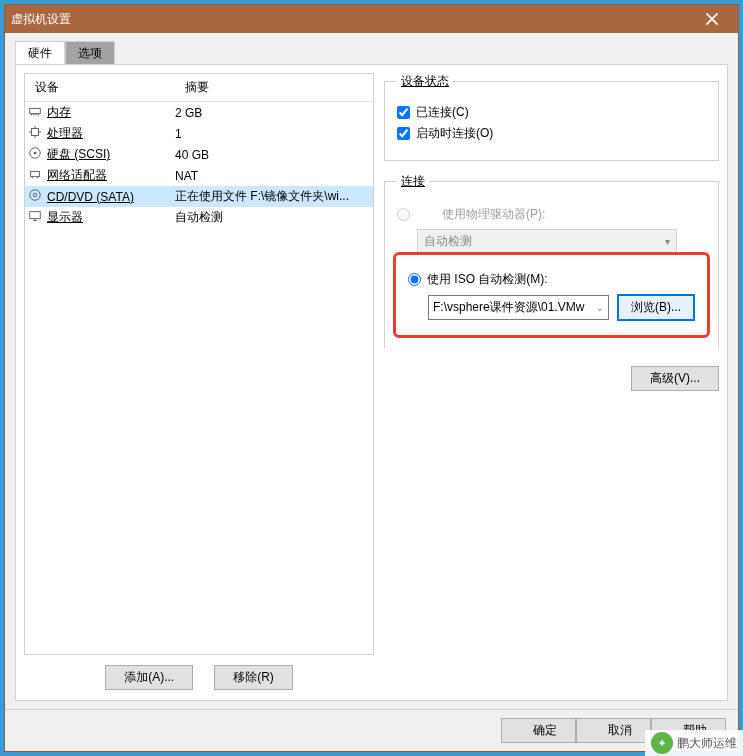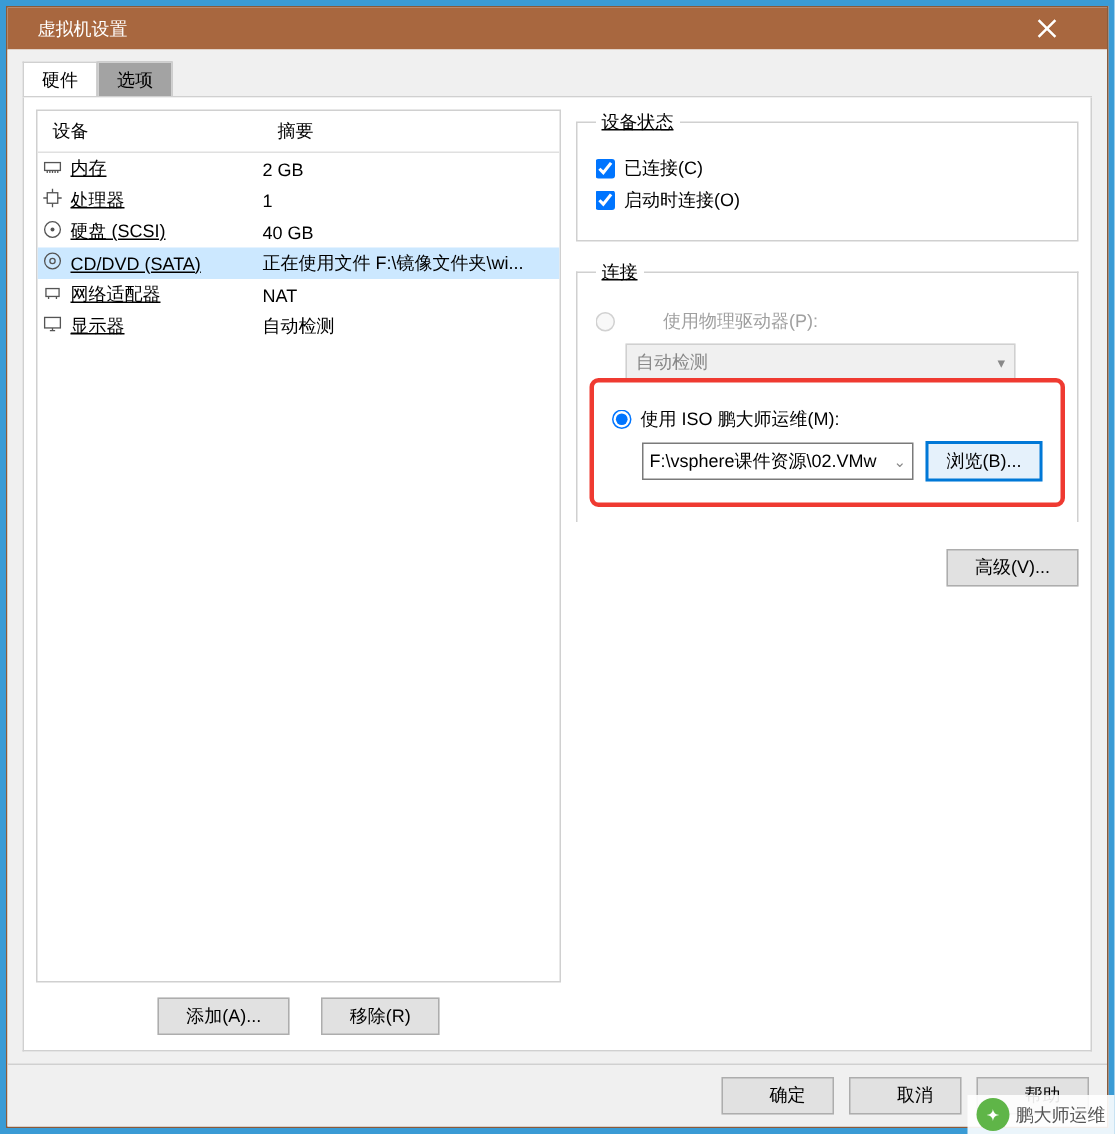--- a/index.html
+++ b/index.html
@@ -1,18 +1,18 @@
 <!DOCTYPE html>
 <html><head>
 <meta charset="utf-8">
 <style>
 * { box-sizing: border-box; margin: 0; padding: 0; font-family: "Microsoft YaHei", "Segoe UI", Tahoma, sans-serif; font-size: 12px; }
 body { background: #3a9bd5; width: 743px; height: 756px; overflow: hidden; position: relative; }
 .dialog { position: absolute; left: 4px; top: 4px; width: 735px; height: 748px; background: #fff; border: 1px solid #8a5a3a; display: flex; flex-direction: column; }
-.titlebar { height: 28px; background: #a8673f; color: #fff; display: flex; align-items: center; padding: 0 20px; }
+.titlebar { height: 28px; background: #a8673f; color: #fff; display: flex; align-items: center; padding: 0 6px; }
 .titlebar .title { flex: 1; }
 .close-btn { width: 40px; height: 28px; display: flex; align-items: center; justify-content: center; color: #fff; cursor: pointer; }
 .content { flex: 1; background: #f0f0f0; padding: 8px 10px; display: flex; flex-direction: column; }
 .tabs { display: flex; border-bottom: 1px solid #d0d0d0; height: 24px; }
 .tab { padding: 3px 12px; background: #fff; border: 1px solid #d0d0d0; border-bottom: none; margin-right: 0; cursor: pointer; }
 .tab.inactive { background: #a3a3a3; }
 .body { flex: 1; background: #fff; border: 1px solid #d0d0d0; border-top: none; padding: 8px; display: flex; gap: 10px; }
 .left-panel { width: 350px; display: flex; flex-direction: column; }
 .device-list { flex: 1; border: 1px solid #d0d0d0; overflow: hidden; }
 .list-header { display: flex; border-bottom: 1px solid #e0e0e0; }
@@ -33,21 +33,21 @@
 .checkbox-row input { width: 13px; height: 13px; }
 .radio-row { display: flex; align-items: center; gap: 6px; margin: 6px 0; }
 .radio-row input { width: 13px; height: 13px; }
 .disabled { color: #a0a0a0; gap: 32px; }
 .dropdown-dis { margin-left: 20px; width: 260px; background: #f0f0f0; border: 1px solid #d0d0d0; padding: 3px 6px; color: #888; display: flex; justify-content: space-between; align-items: center; }
 .highlighted { border: 3px solid #ef3a31; border-radius: 6px; padding: 10px 12px 14px; margin: -2px -4px 10px; }
 .iso-row { display: flex; align-items: center; gap: 8px; margin-left: 20px; margin-top: 6px; }
 .iso-input { flex: 1; border: 1px solid #7a7a7a; padding: 3px 4px; background: #fff; }
 .browse-btn { padding: 3px 12px; border: 2px solid #0078d7; background: #e5f1fb; cursor: pointer; }
 .adv-row { display: flex; justify-content: flex-end; margin-top: 6px; }
-.footer { height: 42px; background: #f0f0f0; display: flex; align-items: center; justify-content: flex-end; gap: 10px; padding: 0 12px; border-top: 1px solid #d0d0d0; }
+.footer { height: 42px; background: #f0f0f0; display: flex; align-items: center; justify-content: flex-end; padding: 0 12px; border-top: 1px solid #d0d0d0; }
 .watermark { position: absolute; right: 0; bottom: 0; display: flex; align-items: center; gap: 4px; background: rgba(255,255,255,0.9); padding: 2px 6px; color: #555; font-size: 13px; }
 .watermark .circ { width: 22px; height: 22px; border-radius: 50%; background: #5fb548; display: flex; align-items: center; justify-content: center; color: #fff; font-size: 11px; }
 .chev { font-size: 10px; color: #888; }
 svg { width: 14px; height: 14px; }
 </style>
 </head>
 <body>
 
 <div class="dialog">
   <div class="titlebar">
@@ -91,35 +91,35 @@
                 <span class="sum">1</span>
               </div>
               <div class="list-row">
                 <span class="icon"><svg viewBox="0 0 16 16">
                     <circle cx="8" cy="8" r="6" fill="none" stroke="#555"></circle>
                     <circle cx="8" cy="8" r="1.5" fill="#555"></circle>
                   </svg></span>
                 <span class="dev">硬盘 (SCSI)</span>
                 <span class="sum">40 GB</span>
               </div>
+              <div class="list-row">
+                <span class="icon"><svg viewBox="0 0 16 16">
+                    <rect x="3" y="5" width="10" height="6" fill="none" stroke="#555"></rect>
+                    <path d="M5 11v2 M11 11v2" stroke="#555"></path>
+                  </svg></span>
+                <span class="dev">网络适配器</span>
+                <span class="sum">NAT</span>
+              </div>
               <div class="list-row selected">
                 <span class="icon"><svg viewBox="0 0 16 16">
                     <circle cx="8" cy="8" r="6" fill="none" stroke="#555"></circle>
                     <circle cx="8" cy="8" r="2" fill="none" stroke="#555"></circle>
                   </svg></span>
                 <span class="dev">CD/DVD (SATA)</span>
                 <span class="sum">正在使用文件 F:\镜像文件夹\wi...</span>
-              </div>
-              <div class="list-row">
-                <span class="icon"><svg viewBox="0 0 16 16">
-                    <rect x="3" y="5" width="10" height="6" fill="none" stroke="#555"></rect>
-                    <path d="M5 11v2 M11 11v2" stroke="#555"></path>
-                  </svg></span>
-                <span class="dev">网络适配器</span>
-                <span class="sum">NAT</span>
               </div>
               <div class="list-row">
                 <span class="icon"><svg viewBox="0 0 16 16">
                     <rect x="2" y="3" width="12" height="8" fill="none" stroke="#555"></rect>
                     <path d="M6 13h4 M8 11v2" stroke="#555"></path>
                   </svg></span>
                 <span class="dev">显示器</span>
                 <span class="sum">自动检测</span>
               </div>
             </div>
@@ -150,25 +150,25 @@
             <span>使用物理驱动器(P):</span>
           </label>
           <div class="dropdown-dis">
             <span>自动检测</span>
             <span class="chev">▾</span>
           </div>
 
           <div class="highlighted">
             <label class="radio-row">
               <input type="radio" name="conn" checked="" style="">
-              <span>使用 ISO 鹏大师运维(M):</span>
+              <span>使用 ISO 自动检测(M):</span>
             </label>
             <div class="iso-row">
               <div class="iso-input" style="display:flex;justify-content:space-between;align-items:center;">
-                <span>F:\vsphere课件资源\02.VMw</span>
+                <span>F:\vsphere课件资源\01.VMw</span>
                 <span class="chev">⌄</span>
               </div>
               <div class="browse-btn"><span>浏览(B)...</span></div>
             </div>
           </div>
         </fieldset>
 
         <div class="adv-row">
           <div class="btn"><span>高级(V)...</span></div>
         </div>

